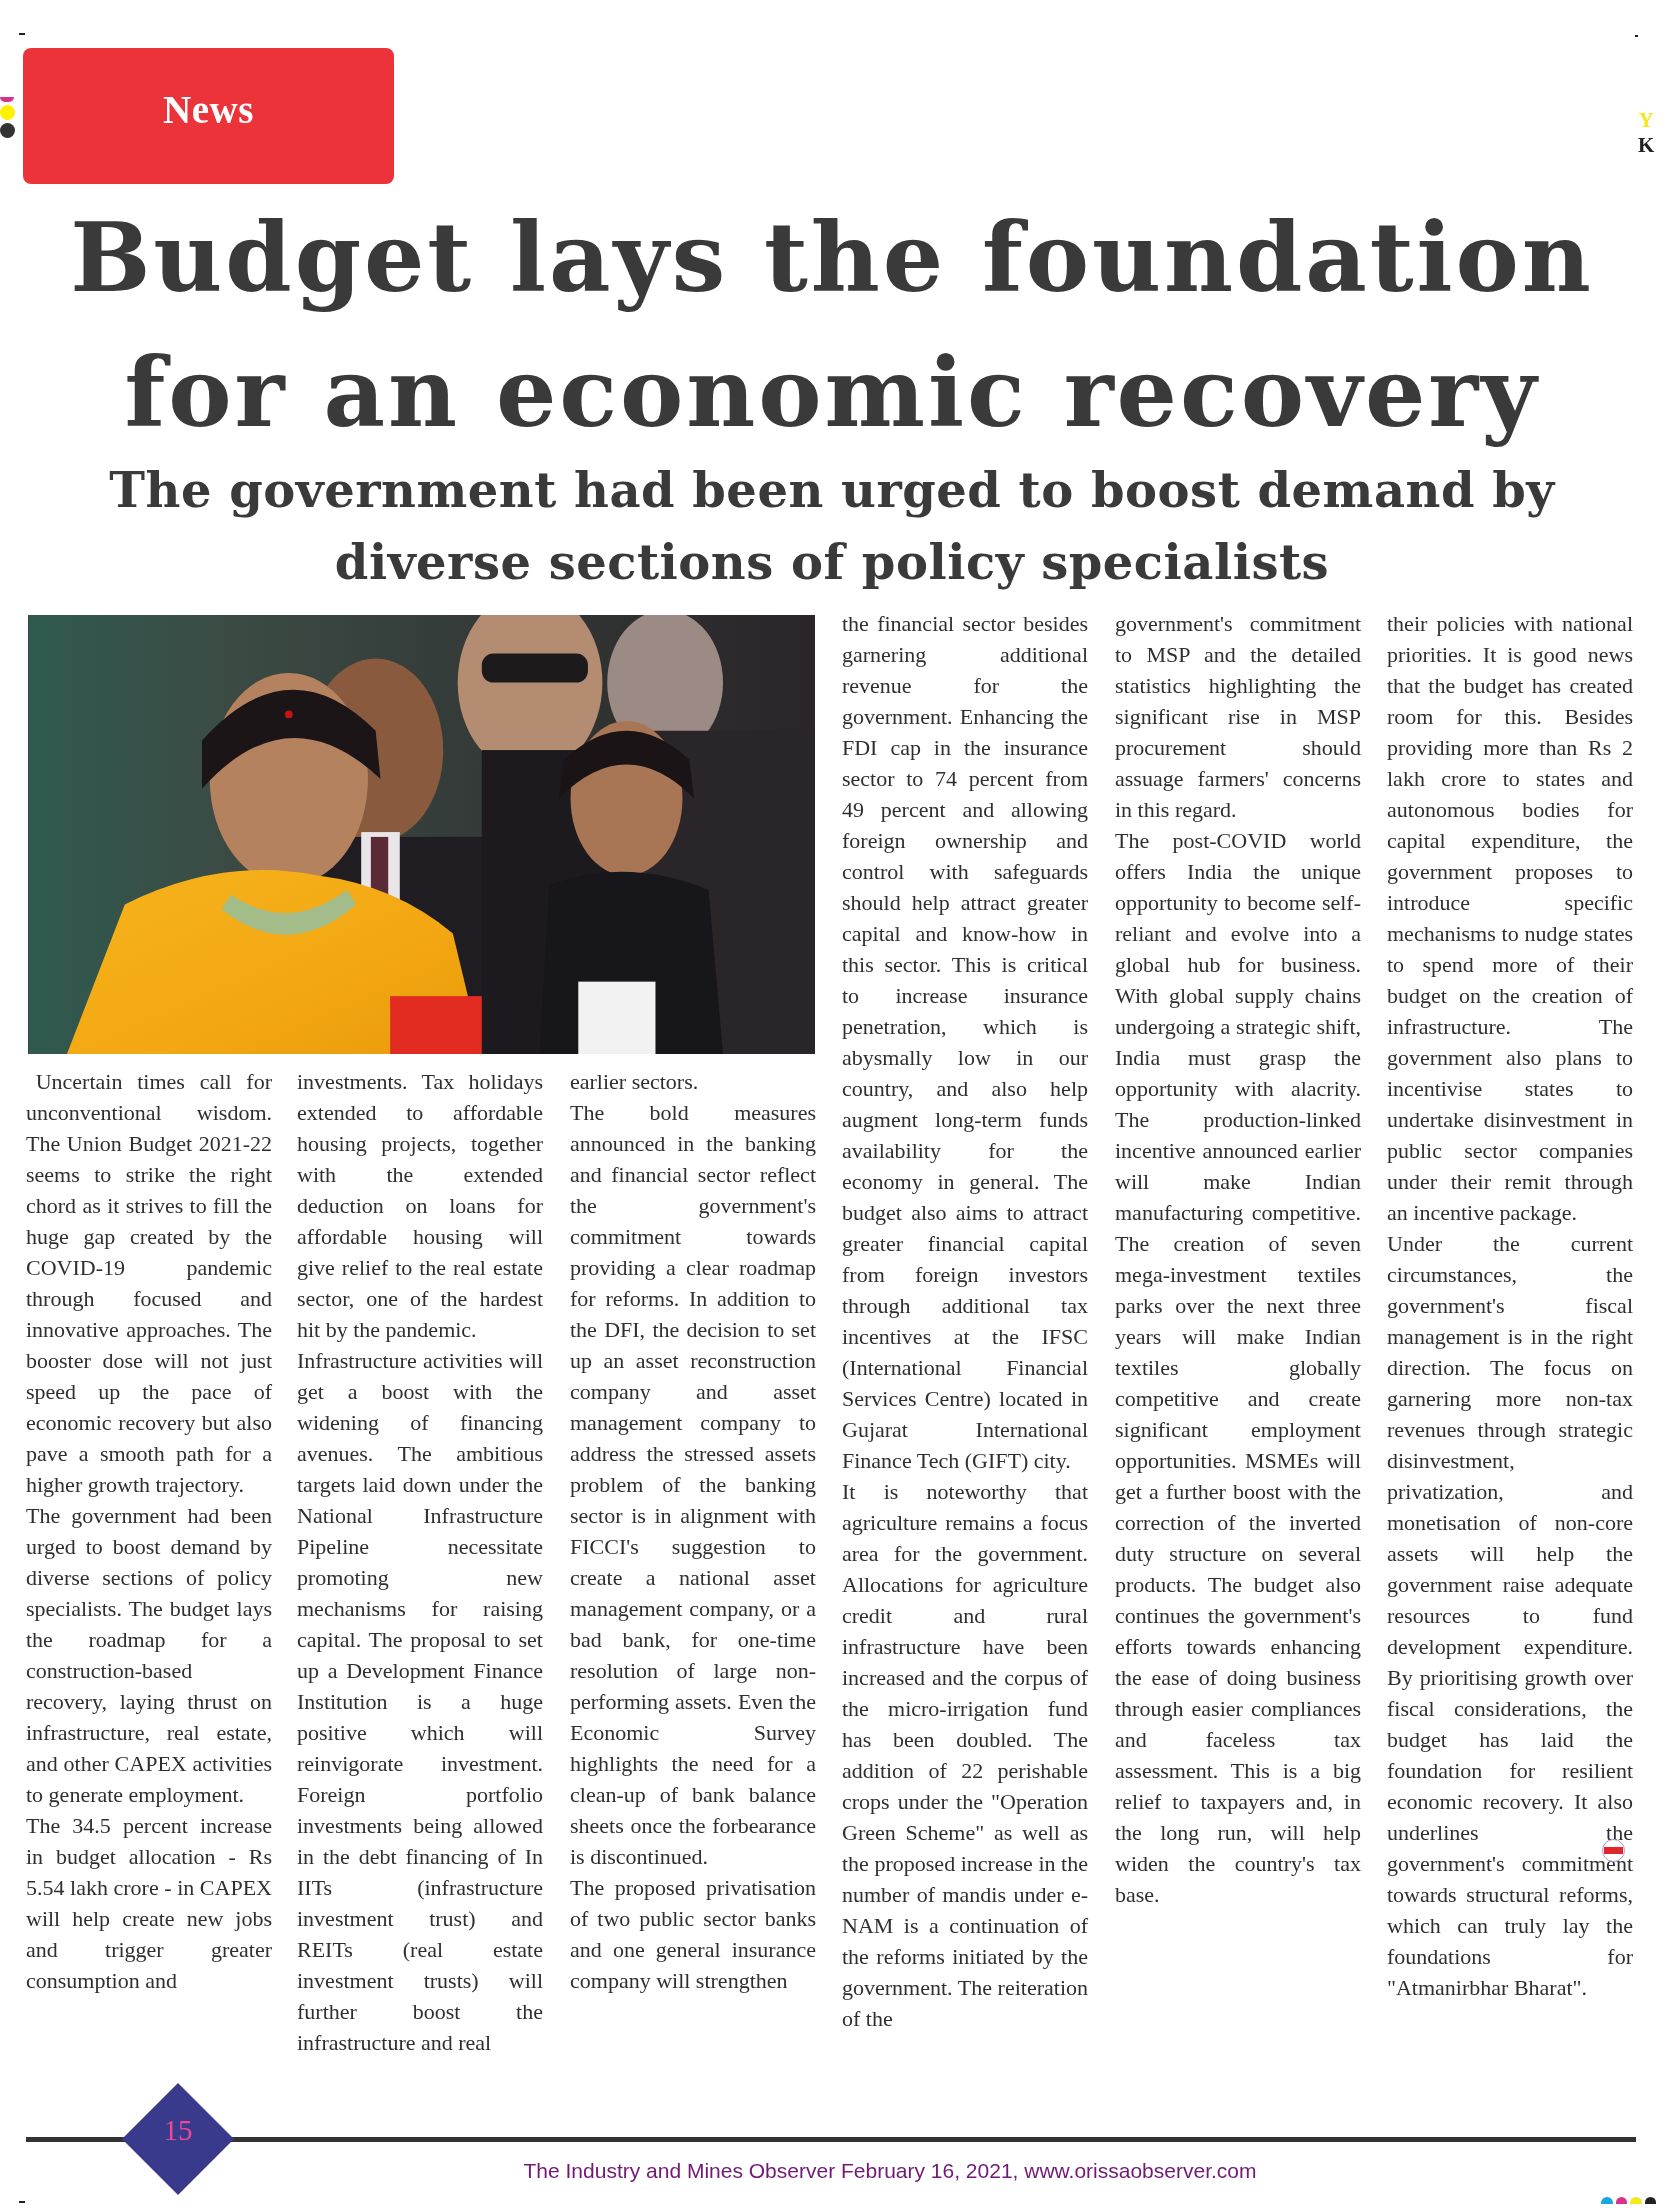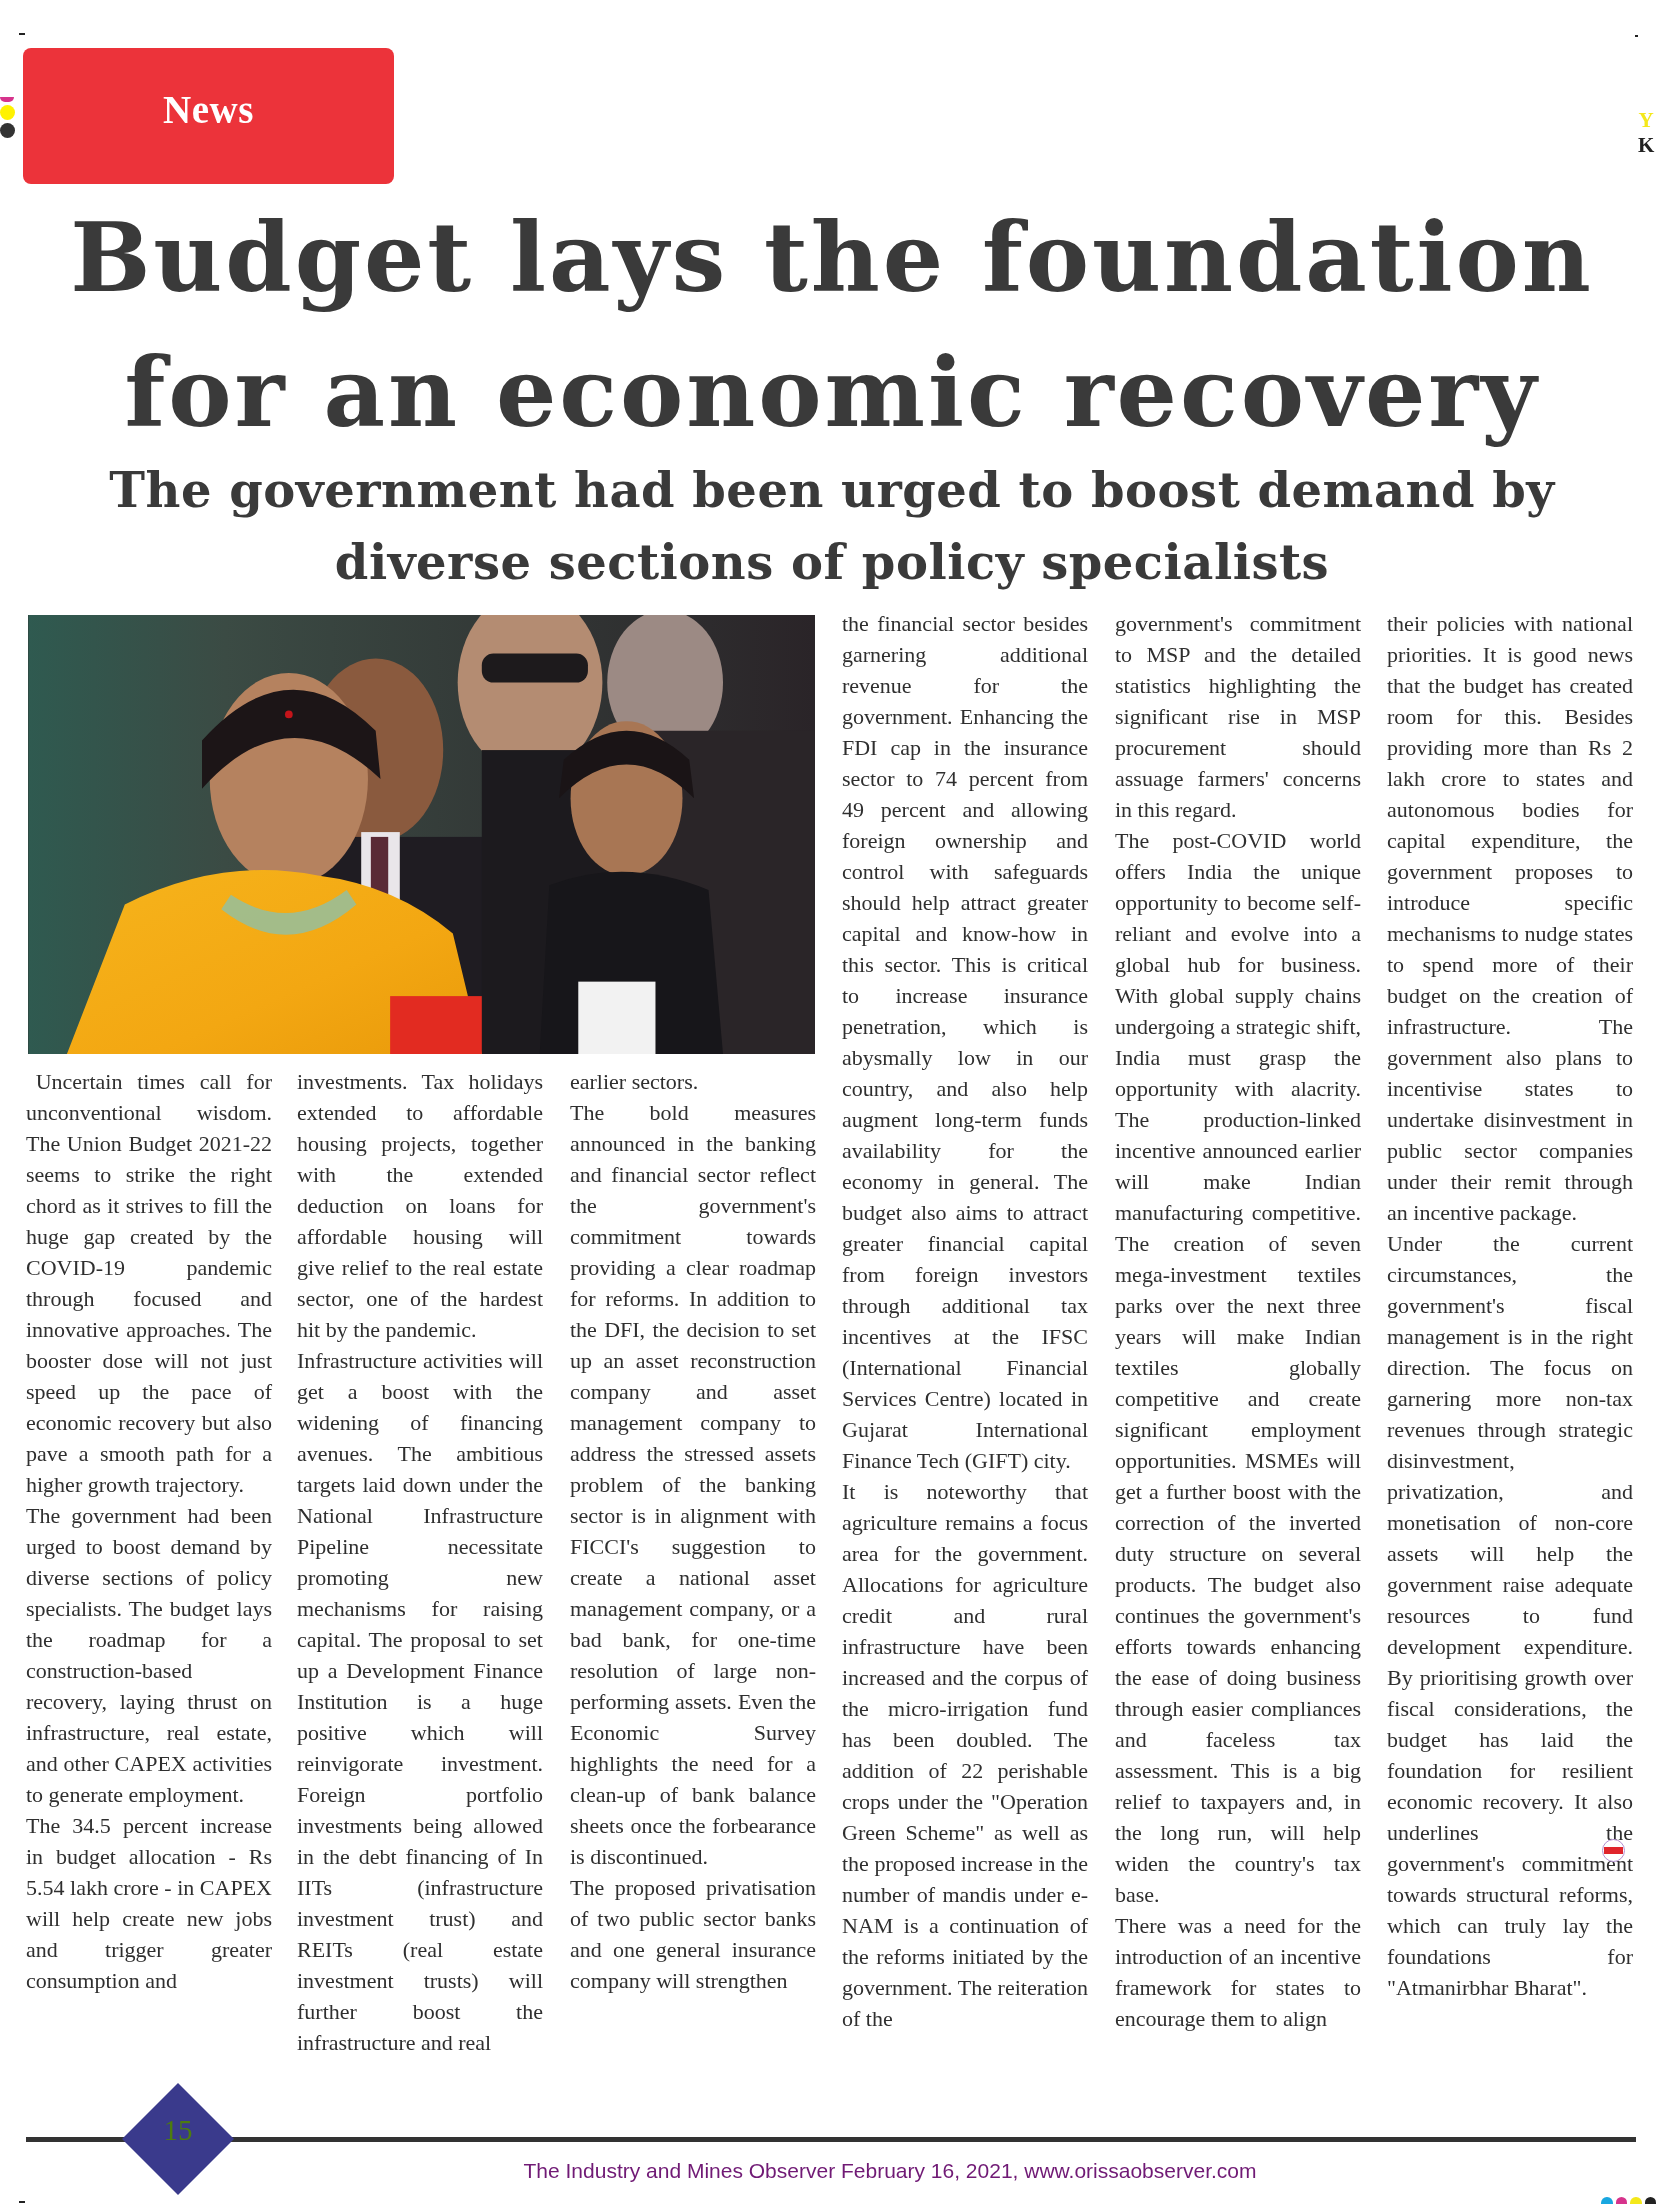--- a/index.html
+++ b/index.html
@@ -35,21 +35,21 @@
   .c3 { left: 570px; top: 1066px; }
   .c4 { left: 842px; top: 608px; }
   .c5 { left: 1115px; top: 608px; }
   .c6 { left: 1387px; top: 608px; }
 
   .stamp { position: absolute; left: 1602px; top: 1839px; width: 21px; height: 21px; border-radius: 50%; border: 1.9px solid #b48fd2; background: #fff; }
   .stamp::after { content: ""; position: absolute; left: 1px; top: 6.8px; width: 19.3px; height: 6.8px; background: #e0252c; }
 
   .footer-rule { position: absolute; left: 26px; top: 2137px; width: 1610px; height: 4.8px; background: #333; }
   .page-diamond { position: absolute; left: 122px; top: 2083px; width: 112px; height: 112px; }
-  .page-num { position: absolute; left: 122px; top: 2114px; width: 112px; text-align: center; color: #4d7c0f; font-family: "Liberation Serif", serif; font-size: 29px; }
+  .page-num { position: absolute; left: 122px; top: 2114px; width: 112px; text-align: center; color: #ec4899; font-family: "Liberation Serif", serif; font-size: 29px; }
   .footer-text { position: absolute; left: 0; width: 1664px; top: 2159px; text-align: center; font-family: "Liberation Sans", sans-serif; font-size: 21px; color: #701a75; padding-left: 116px; box-sizing: border-box; }
   .bottom-dots { position: absolute; right: 7.7px; bottom: 3.9px; display: flex; gap: 2.9px; }
   .bottom-dots i { display: block; width: 11.6px; height: 6.8px; border-radius: 5.8px 5.8px 0 0; }
 </style>
 </head>
 <body>
 
 <div class="reg-dash" style="left:19.3px;top:33px;"></div>
 <div class="reg-dash" style="left:1635px;top:35px;width:2.9px;"></div>
 <div class="cmyk-dots">
@@ -125,21 +125,20 @@
   <p>The bold measures announced in the banking and financial sector reflect the government's commitment towards providing a clear roadmap for reforms. In addition to the DFI, the decision to set up an asset reconstruction company and asset management company to address the stressed assets problem of the banking sector is in alignment with FICCI's suggestion to create a national asset management company, or a bad bank, for one-time resolution of large non-performing assets. Even the Economic Survey highlights the need for a clean-up of bank balance sheets once the forbearance is discontinued.</p>
   <p>The proposed privatisation of two public sector banks and one general insurance company will strengthen</p>
 </div>
 <div class="col c4">
   <p>the financial sector besides garnering additional revenue for the government. Enhancing the FDI cap in the insurance sector to 74 percent from 49 percent and allowing foreign ownership and control with safeguards should help attract greater capital and know-how in this sector. This is critical to increase insurance penetration, which is abysmally low in our country, and also help augment long-term funds availability for the economy in general. The budget also aims to attract greater financial capital from foreign investors through additional tax incentives at the IFSC (International Financial Services Centre) located in Gujarat International Finance Tech (GIFT) city.</p>
   <p>It is noteworthy that agriculture remains a focus area for the government. Allocations for agriculture credit and rural infrastructure have been increased and the corpus of the micro-irrigation fund has been doubled. The addition of 22 perishable crops under the "Operation Green Scheme" as well as the proposed increase in the number of mandis under e-NAM is a continuation of the reforms initiated by the government. The reiteration of the</p>
 </div>
 <div class="col c5">
   <p>government's commitment to MSP and the detailed statistics highlighting the significant rise in MSP procurement should assuage farmers' concerns in this regard.</p>
   <p>The post-COVID world offers India the unique opportunity to become self-reliant and evolve into a global hub for business. With global supply chains undergoing a strategic shift, India must grasp the opportunity with alacrity. The production-linked incentive announced earlier will make Indian manufacturing competitive. The creation of seven mega-investment textiles parks over the next three years will make Indian textiles globally competitive and create significant employment opportunities. MSMEs will get a further boost with the correction of the inverted duty structure on several products. The budget also continues the government's efforts towards enhancing the ease of doing business through easier compliances and faceless tax assessment. This is a big relief to taxpayers and, in the long run, will help widen the country's tax base.</p>
-  <p>There was a need for the introduction of an incentive framework for states to encourage them to align</p>
 </div>
 <div class="col c6">
   <p>their policies with national priorities. It is good news that the budget has created room for this. Besides providing more than Rs 2 lakh crore to states and autonomous bodies for capital expenditure, the government proposes to introduce specific mechanisms to nudge states to spend more of their budget on the creation of infrastructure. The government also plans to incentivise states to undertake disinvestment in public sector companies under their remit through an incentive package.</p>
   <p>Under the current circumstances, the government's fiscal management is in the right direction. The focus on garnering more non-tax revenues through strategic disinvestment, privatization, and monetisation of non-core assets will help the government raise adequate resources to fund development expenditure. By prioritising growth over fiscal considerations, the budget has laid the foundation for resilient economic recovery. It also underlines the government's commitment towards structural reforms, which can truly lay the foundations for "Atmanirbhar Bharat".</p>
 </div>
 
 <div class="stamp"></div>
 
 <div class="footer-rule"></div>
 <svg class="page-diamond" viewBox="0 0 116 116">

